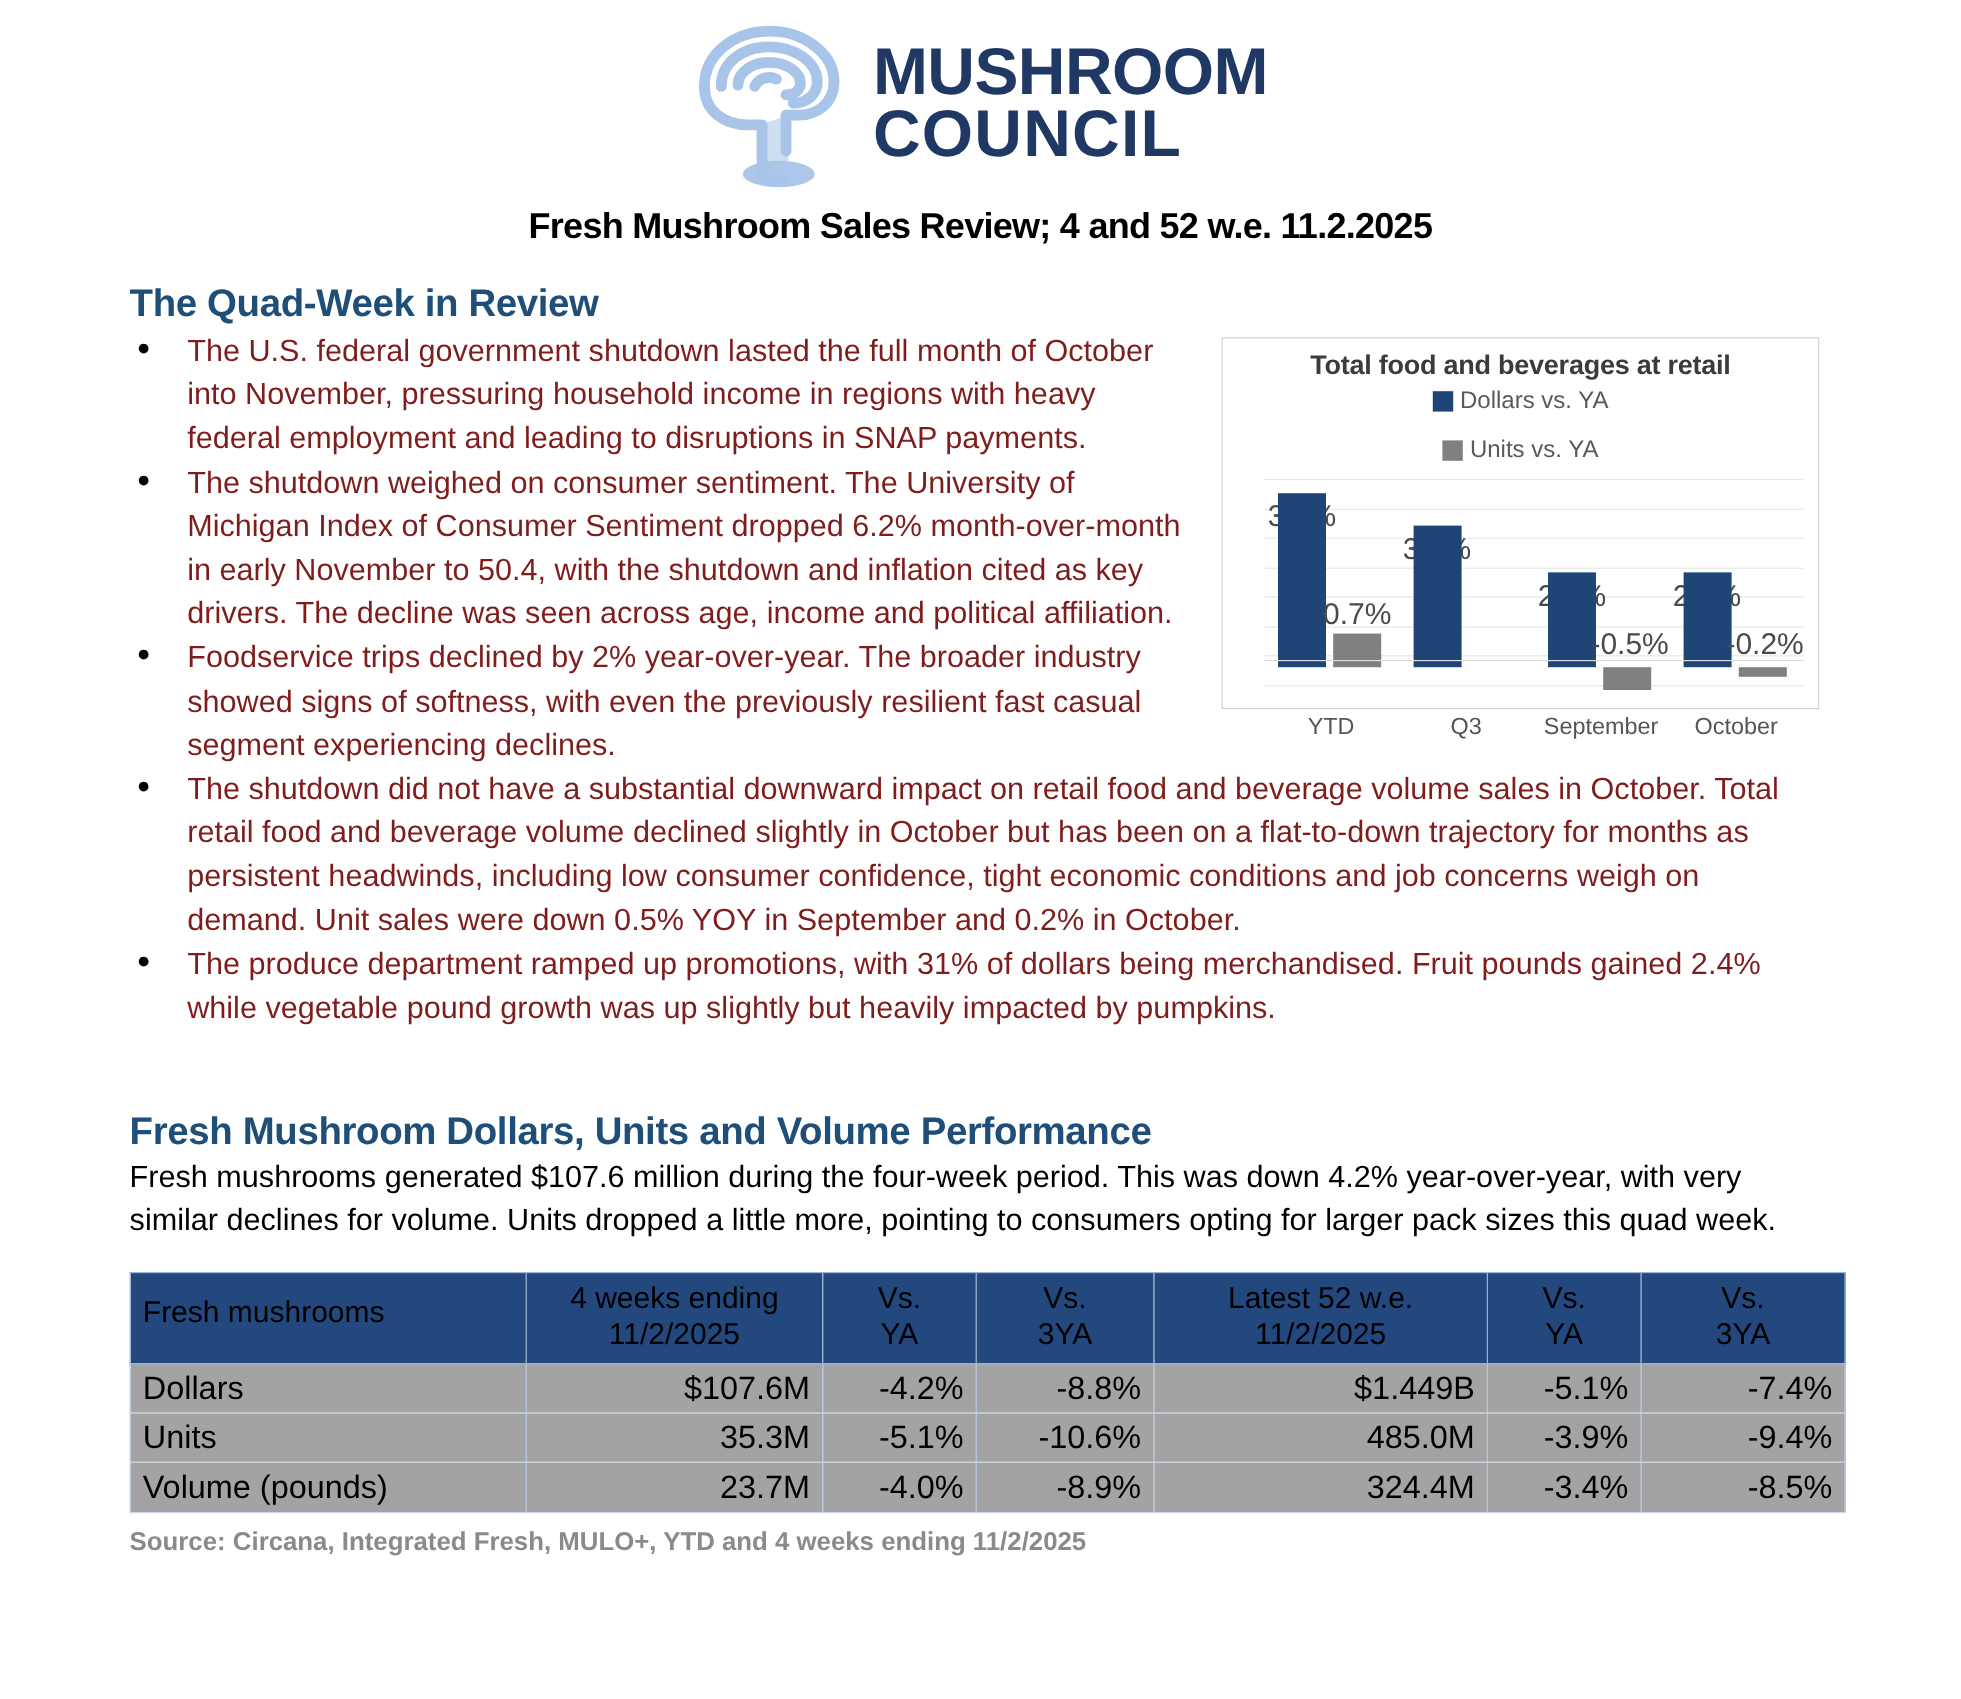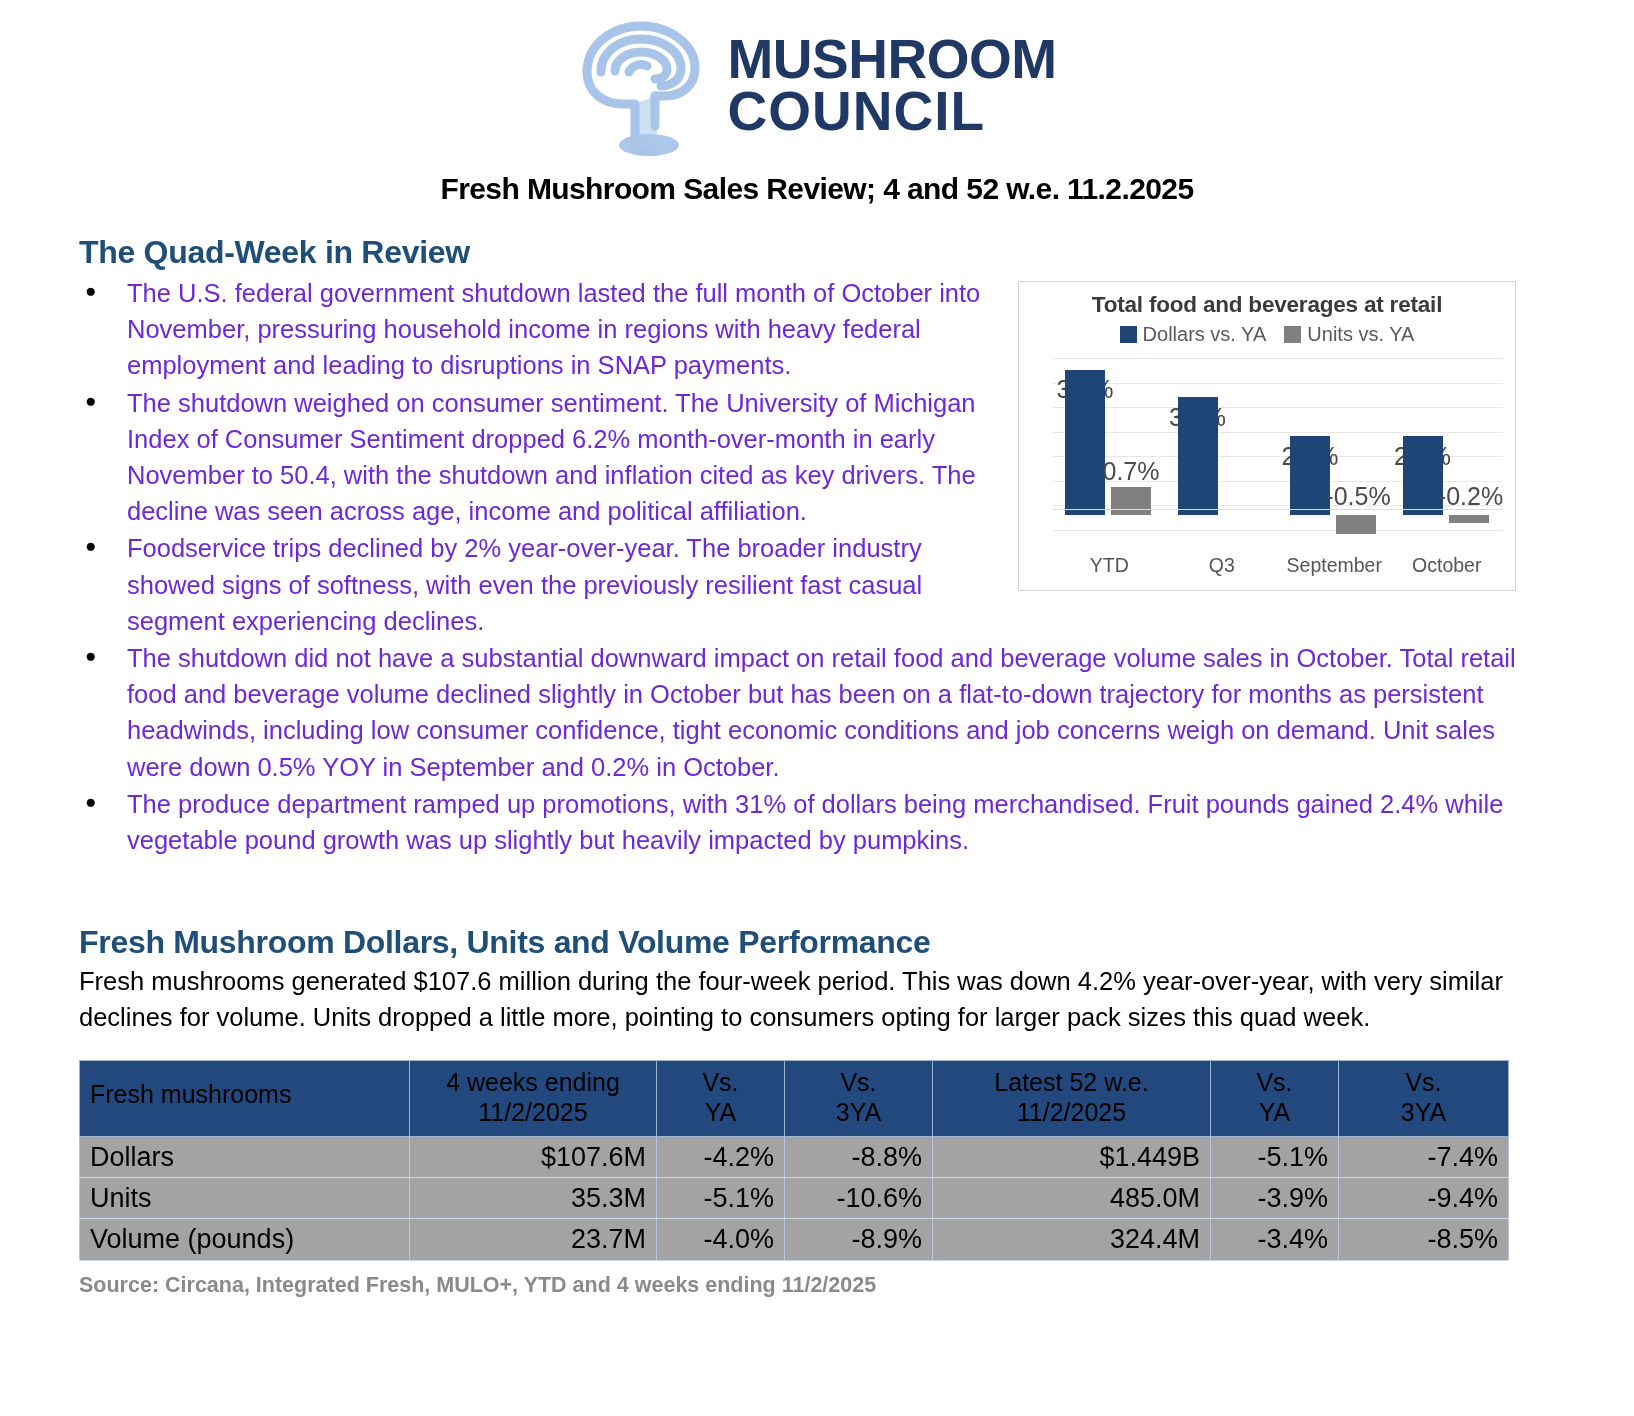--- a/index.html
+++ b/index.html
@@ -48,42 +48,42 @@
   .doc-title {
     text-align: center;
     font-size: 30px;
     font-weight: bold;
     color: #000;
     margin: 22px 0 0 0;
     letter-spacing: -0.6px;
   }
 
   
-  .content { padding: 0 118px 0 79px; }
+  .content { padding: 0 118px 0 108px; }
   .section-head {
     color: #1f4e79;
     font-size: 32px;
     font-weight: bold;
     margin: 28px 0 4px 0;
     letter-spacing: -0.3px;
   }
   .section-head.second { margin-top: 66px; margin-bottom: 2px; }
 
   ul.bullets {
     margin: 0;
     padding: 0;
     list-style: none;
   }
   ul.bullets > li {
     position: relative;
     padding-left: 48px;
     font-size: 25.5px;
     line-height: 1.42;
     margin-bottom: 1px;
-    color: #6d28d9;
+    color: #7f1d1d;
   }
   ul.bullets > li::before {
     content: "\25CF";
     position: absolute;
     left: 6px;
     top: -1px;
     font-size: 19px;
     line-height: 1.75;
     color: #000;
   }
@@ -116,20 +116,21 @@
     margin-top: 2px;
   }
   .chart-legend {
     display: flex;
     justify-content: center;
     align-items: center;
     gap: 18px;
     margin-top: 5px;
     font-size: 20px;
     color: #5a5a5a;
+    flex-direction: column;
   }
   .legend-item { display: flex; align-items: center; gap: 6px; }
   .legend-swatch { width: 17px; height: 17px; display: inline-block; }
 
   .plot {
     position: relative;
     margin-top: 12px;
     height: 222px;
   }
   .gridlines {

